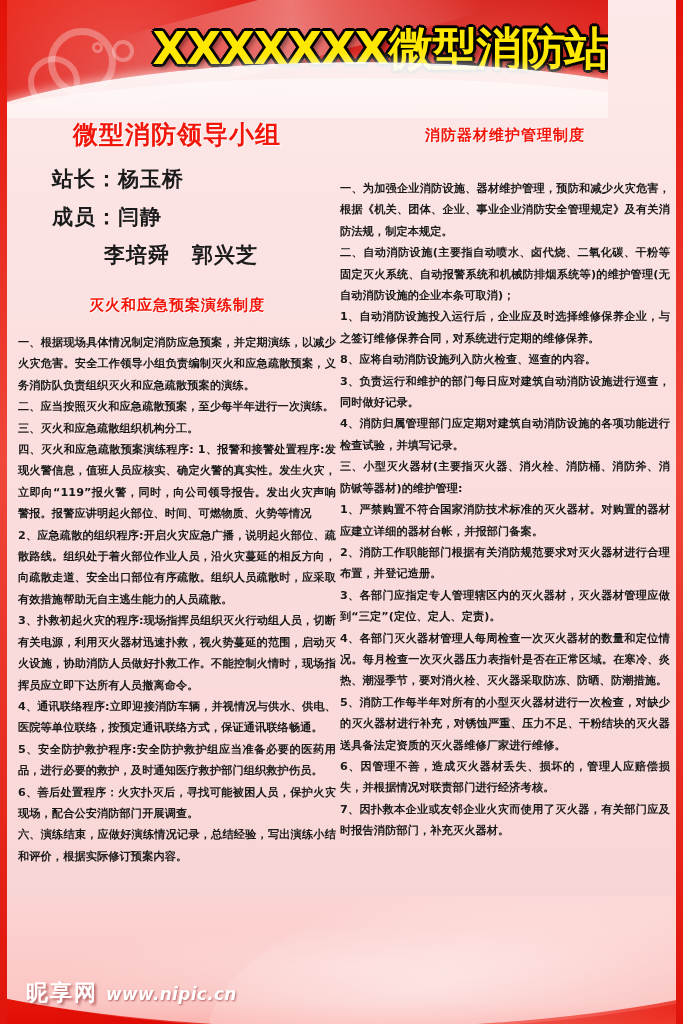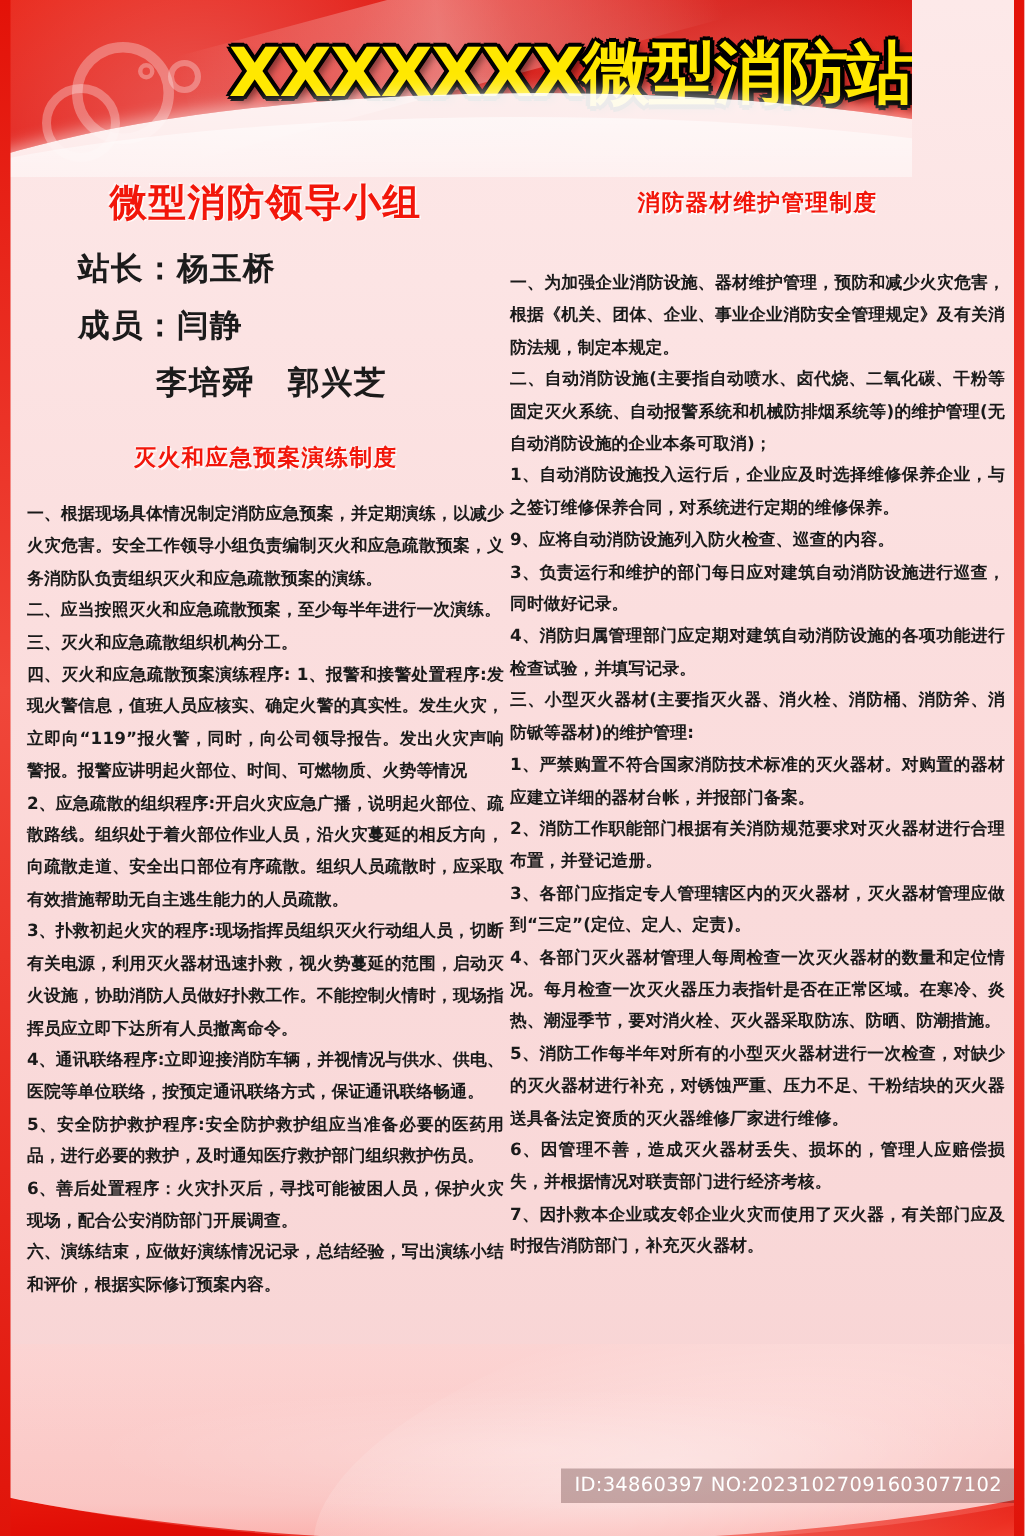--- a/index.html
+++ b/index.html
@@ -150,21 +150,21 @@
       </div>
     </div>
 
     <div class="col col-right">
       <div>
         <div class="sec-title sm">消防器材维护管理制度</div>
         <div style="margin-top:26px;">
           <p class="para">一、为加强企业消防设施、器材维护管理，预防和减少火灾危害，根据《机关、团体、企业、事业企业消防安全管理规定》及有关消防法规，制定本规定。</p>
           <p class="para">二、自动消防设施(主要指自动喷水、卤代烧、二氧化碳、干粉等固定灭火系统、自动报警系统和机械防排烟系统等)的维护管理(无自动消防设施的企业本条可取消)；</p>
           <p class="para">1、自动消防设施投入运行后，企业应及时选择维修保养企业，与之签订维修保养合同，对系统进行定期的维修保养。</p>
-          <p class="para">9、应将自动消防设施列入防火检查、巡查的内容。</p>
+          <p class="para">8、应将自动消防设施列入防火检查、巡查的内容。</p>
           <p class="para">3、负责运行和维护的部门每日应对建筑自动消防设施进行巡查，同时做好记录。</p>
           <p class="para">4、消防归属管理部门应定期对建筑自动消防设施的各项功能进行检查试验，并填写记录。</p>
           <p class="para">三、小型灭火器材(主要指灭火器、消火栓、消防桶、消防斧、消防锨等器材)的维护管理:</p>
           <p class="para">1、严禁购置不符合国家消防技术标准的灭火器材。对购置的器材应建立详细的器材台帐，并报部门备案。</p>
           <p class="para">2、消防工作职能部门根据有关消防规范要求对灭火器材进行合理布置，并登记造册。</p>
           <p class="para">3、各部门应指定专人管理辖区内的灭火器材，灭火器材管理应做到“三定”(定位、定人、定责)。</p>
           <p class="para">4、各部门灭火器材管理人每周检查一次灭火器材的数量和定位情况。每月检查一次灭火器压力表指针是否在正常区域。在寒冷、炎热、潮湿季节，要对消火栓、灭火器采取防冻、防晒、防潮措施。</p>
           <p class="para">5、消防工作每半年对所有的小型灭火器材进行一次检查，对缺少的灭火器材进行补充，对锈蚀严重、压力不足、干粉结块的灭火器送具备法定资质的灭火器维修厂家进行维修。</p>
           <p class="para">6、因管理不善，造成灭火器材丢失、损坏的，管理人应赔偿损失，并根据情况对联责部门进行经济考核。</p>
           <p class="para">7、因扑救本企业或友邻企业火灾而使用了灭火器，有关部门应及时报告消防部门，补充灭火器材。</p>
@@ -173,19 +173,22 @@
     </div>
   </div>
 
   <div class="bottom">
     <div class="bt-base"></div>
     <div class="bt-curve"></div>
     <div class="bt-curve2"></div>
     <div class="bt-shine"></div>
     <div class="bt-shine2"></div>
 
+    <div class="footer-brand">
+      <span class="brand-cn">昵享网</span>
+      <span class="brand-url">www.nipic.cn</span>
+    </div>
 
-    <div class="footer-id">ID:34860397 NO:20231027091603077102</div>
   </div>
 
   <div class="edge-l"></div>
   <div class="edge-r"></div>
 </div>
 
 </body></html>

